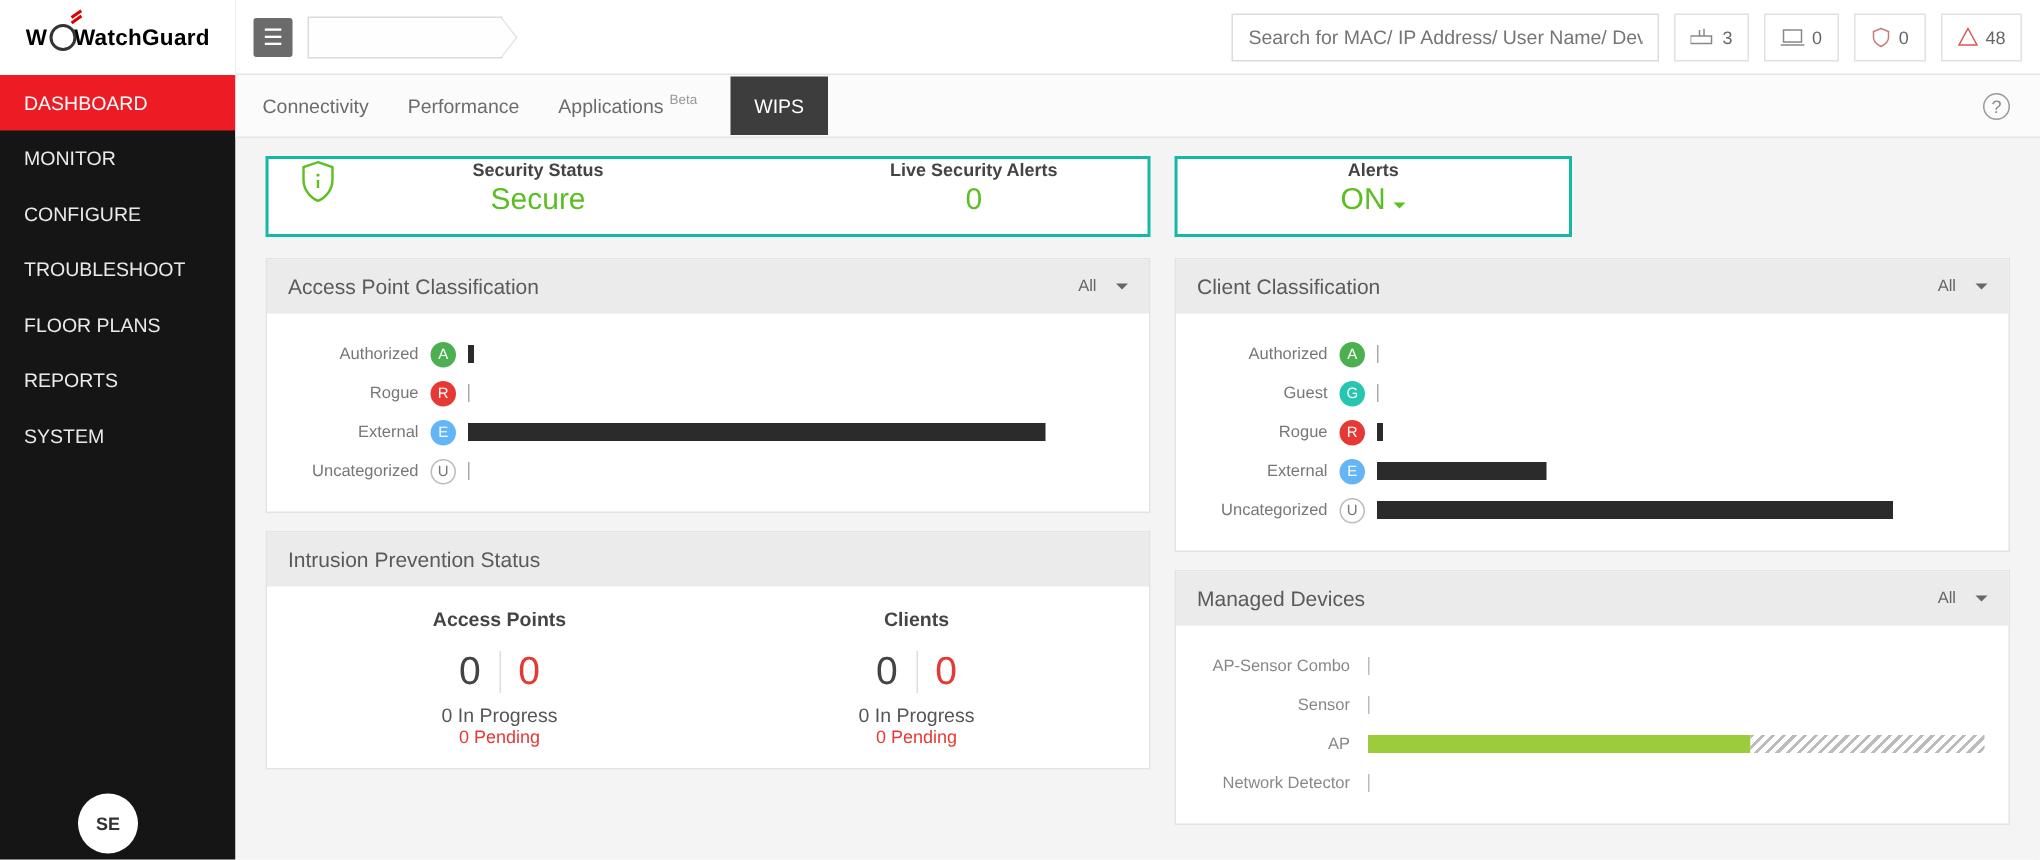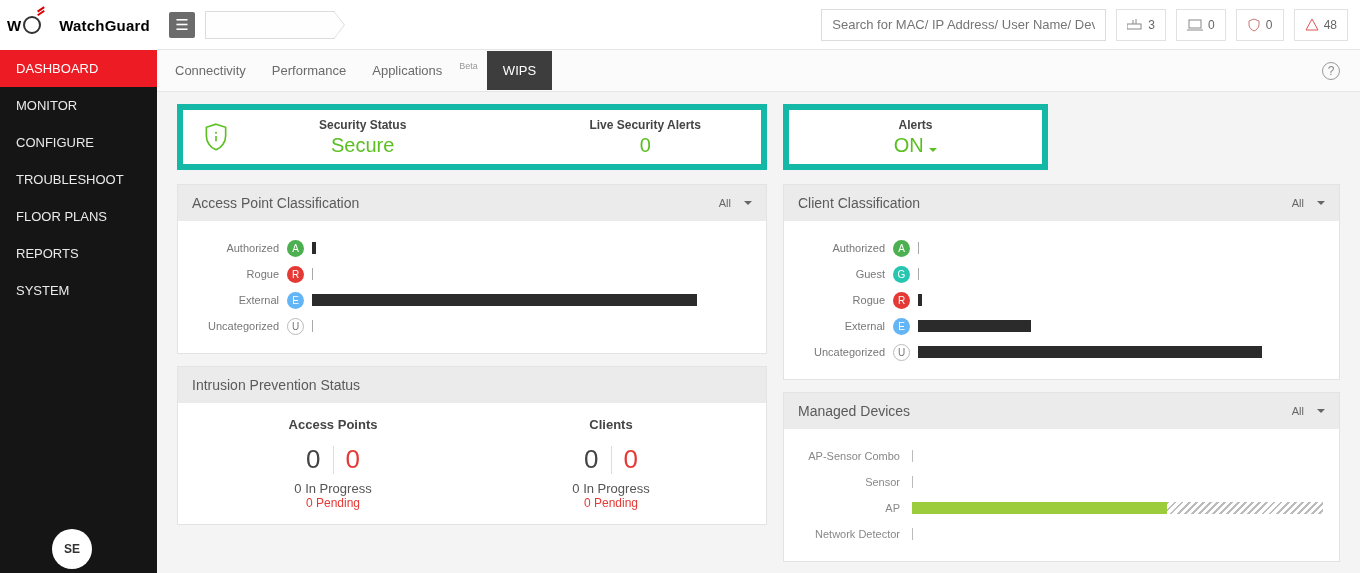--- a/index.html
+++ b/index.html
@@ -29,39 +29,39 @@
 .crumb-box:after { content:""; position:absolute; right:-11px; top:-1px; width:0; height:0; border-top:14px solid transparent; border-bottom:14px solid transparent; border-left:11px solid #dcdcdc; }
 .crumb-box:before { content:""; position:absolute; right:-10px; top:0px; width:0; height:0; border-top:13px solid transparent; border-bottom:13px solid transparent; border-left:10px solid #fefefe; z-index:1;}
 .spacer { flex:1; }
 .search-input { width: 285px; height: 32px; border:1px solid #dcdcdc; padding: 0 10px; font-size:13px; color:#777; }
 .stat-pill { height:32px; min-width:48px; border:1px solid #e1e1e1; display:flex; align-items:center; justify-content:center; gap:5px; padding: 0 10px; font-size:12px; color:#666; cursor:pointer;}
 .ic { display:inline-block; }
 
 
 .tabbar { height:42px; border-bottom:1px solid #e5e5e5; display:flex; align-items:center; padding:0 18px; gap:26px; background:#fbfbfb; position:relative;}
 .tab { color:#6b6b6b; font-size:13px; cursor:pointer; padding: 12px 0; position:relative;}
-.tab .badge-beta { font-size:9px; color:#999; position:relative; top:-6px; left:17px;text-align:right;}
+.tab .badge-beta { font-size:9px; color:#999; position:relative; top:-6px; left:4px;text-align:right;}
 .tab.active { background:#3d3d3d; color:#fff; padding:12px 16px; }
 .help-icon { position:absolute; right:20px; top:12px; width:18px; height:18px; border:1px solid #999; border-radius:50%; display:flex; align-items:center; justify-content:center; font-size:12px; color:#888; cursor:pointer;}
 
 
 .content { position:absolute; top:92px; left:0; right:0; bottom:0; padding: 12px 20px; overflow:hidden; }
 .row { display:flex; gap:16px; margin-bottom:12px; }
 .col-left { width: 590px; display:flex; flex-direction:column; gap:12px;}
 .col-right { flex:1; display:flex; flex-direction:column; gap:12px;justify-content:space-between;}
 
 .card { background:#fff; border:1px solid #e3e3e3; }
 .card-head { background:#ebebeb; padding: 10px 14px; display:flex; align-items:center; justify-content:space-between; color:#5a5a5a; font-size:14px; }
 .card-body { padding: 14px 16px; }
 .dropdown-mini { font-size:11px; color:#666; cursor:pointer; display:flex; align-items:center; gap:13px;}
 .caret { width:0; height:0; border-left:4px solid transparent; border-right:4px solid transparent; border-top:4px solid #666; display:inline-block;}
 
 
 .summary-row { display:flex; gap:16px; }
-.summary-card { background:#fff; border:6px solid #14b8a6; height:66px; display:flex; align-items:center; justify-content:center; }
+.summary-card { background:#fff; border:2px solid #14b8a6; height:54px; display:flex; align-items:flex-start; justify-content:center; }
 .summary-card.status { width:590px; justify-content:flex-start; padding:0 20px; gap:50px;}
 .shield-ic { width:26px; height:30px; color:#5bbf21;}
 .sec-col { display:flex; flex-direction:column; align-items:center; }
 .sec-label { font-size:12px; color:#444; font-weight:bold; margin-bottom:2px;}
 .sec-value { font-size:20px; color:#5bbf21; }
 .alert-value { font-size:20px; color:#5bbf21; text-align:center;}
 .aip-card { flex:1;}
 .aip-label { font-size:12px; font-weight:bold; color:#444; text-align:center; margin-bottom:2px;}
 .aip-value { font-size:20px; color:#333; text-align:center;}
 .aip-value.green { color:#5bbf21;}
@@ -98,21 +98,21 @@
 </head>
 <body>
 
 <div class="sidebar">
   <div class="logo-box">
     <span class="logo-text">
       <span style="font-weight:bold;">W</span>
         <span class="logo-ring">
           <span class="logo-flash"></span>
         </span>
-        <span style="margin-left:-4px; letter-spacing:0.2px;padding-left:20px;">WatchGuard</span>
+        <span style="margin-left:-4px; letter-spacing:0.2px;">WatchGuard</span>
     </span>
   </div>
   <div id="nav-items">
       <div class="nav-item active">DASHBOARD</div>
       <div class="nav-item">MONITOR</div>
       <div class="nav-item">CONFIGURE</div>
       <div class="nav-item">TROUBLESHOOT</div>
       <div class="nav-item">FLOOR PLANS</div>
       <div class="nav-item">REPORTS</div>
       <div class="nav-item">SYSTEM</div>

